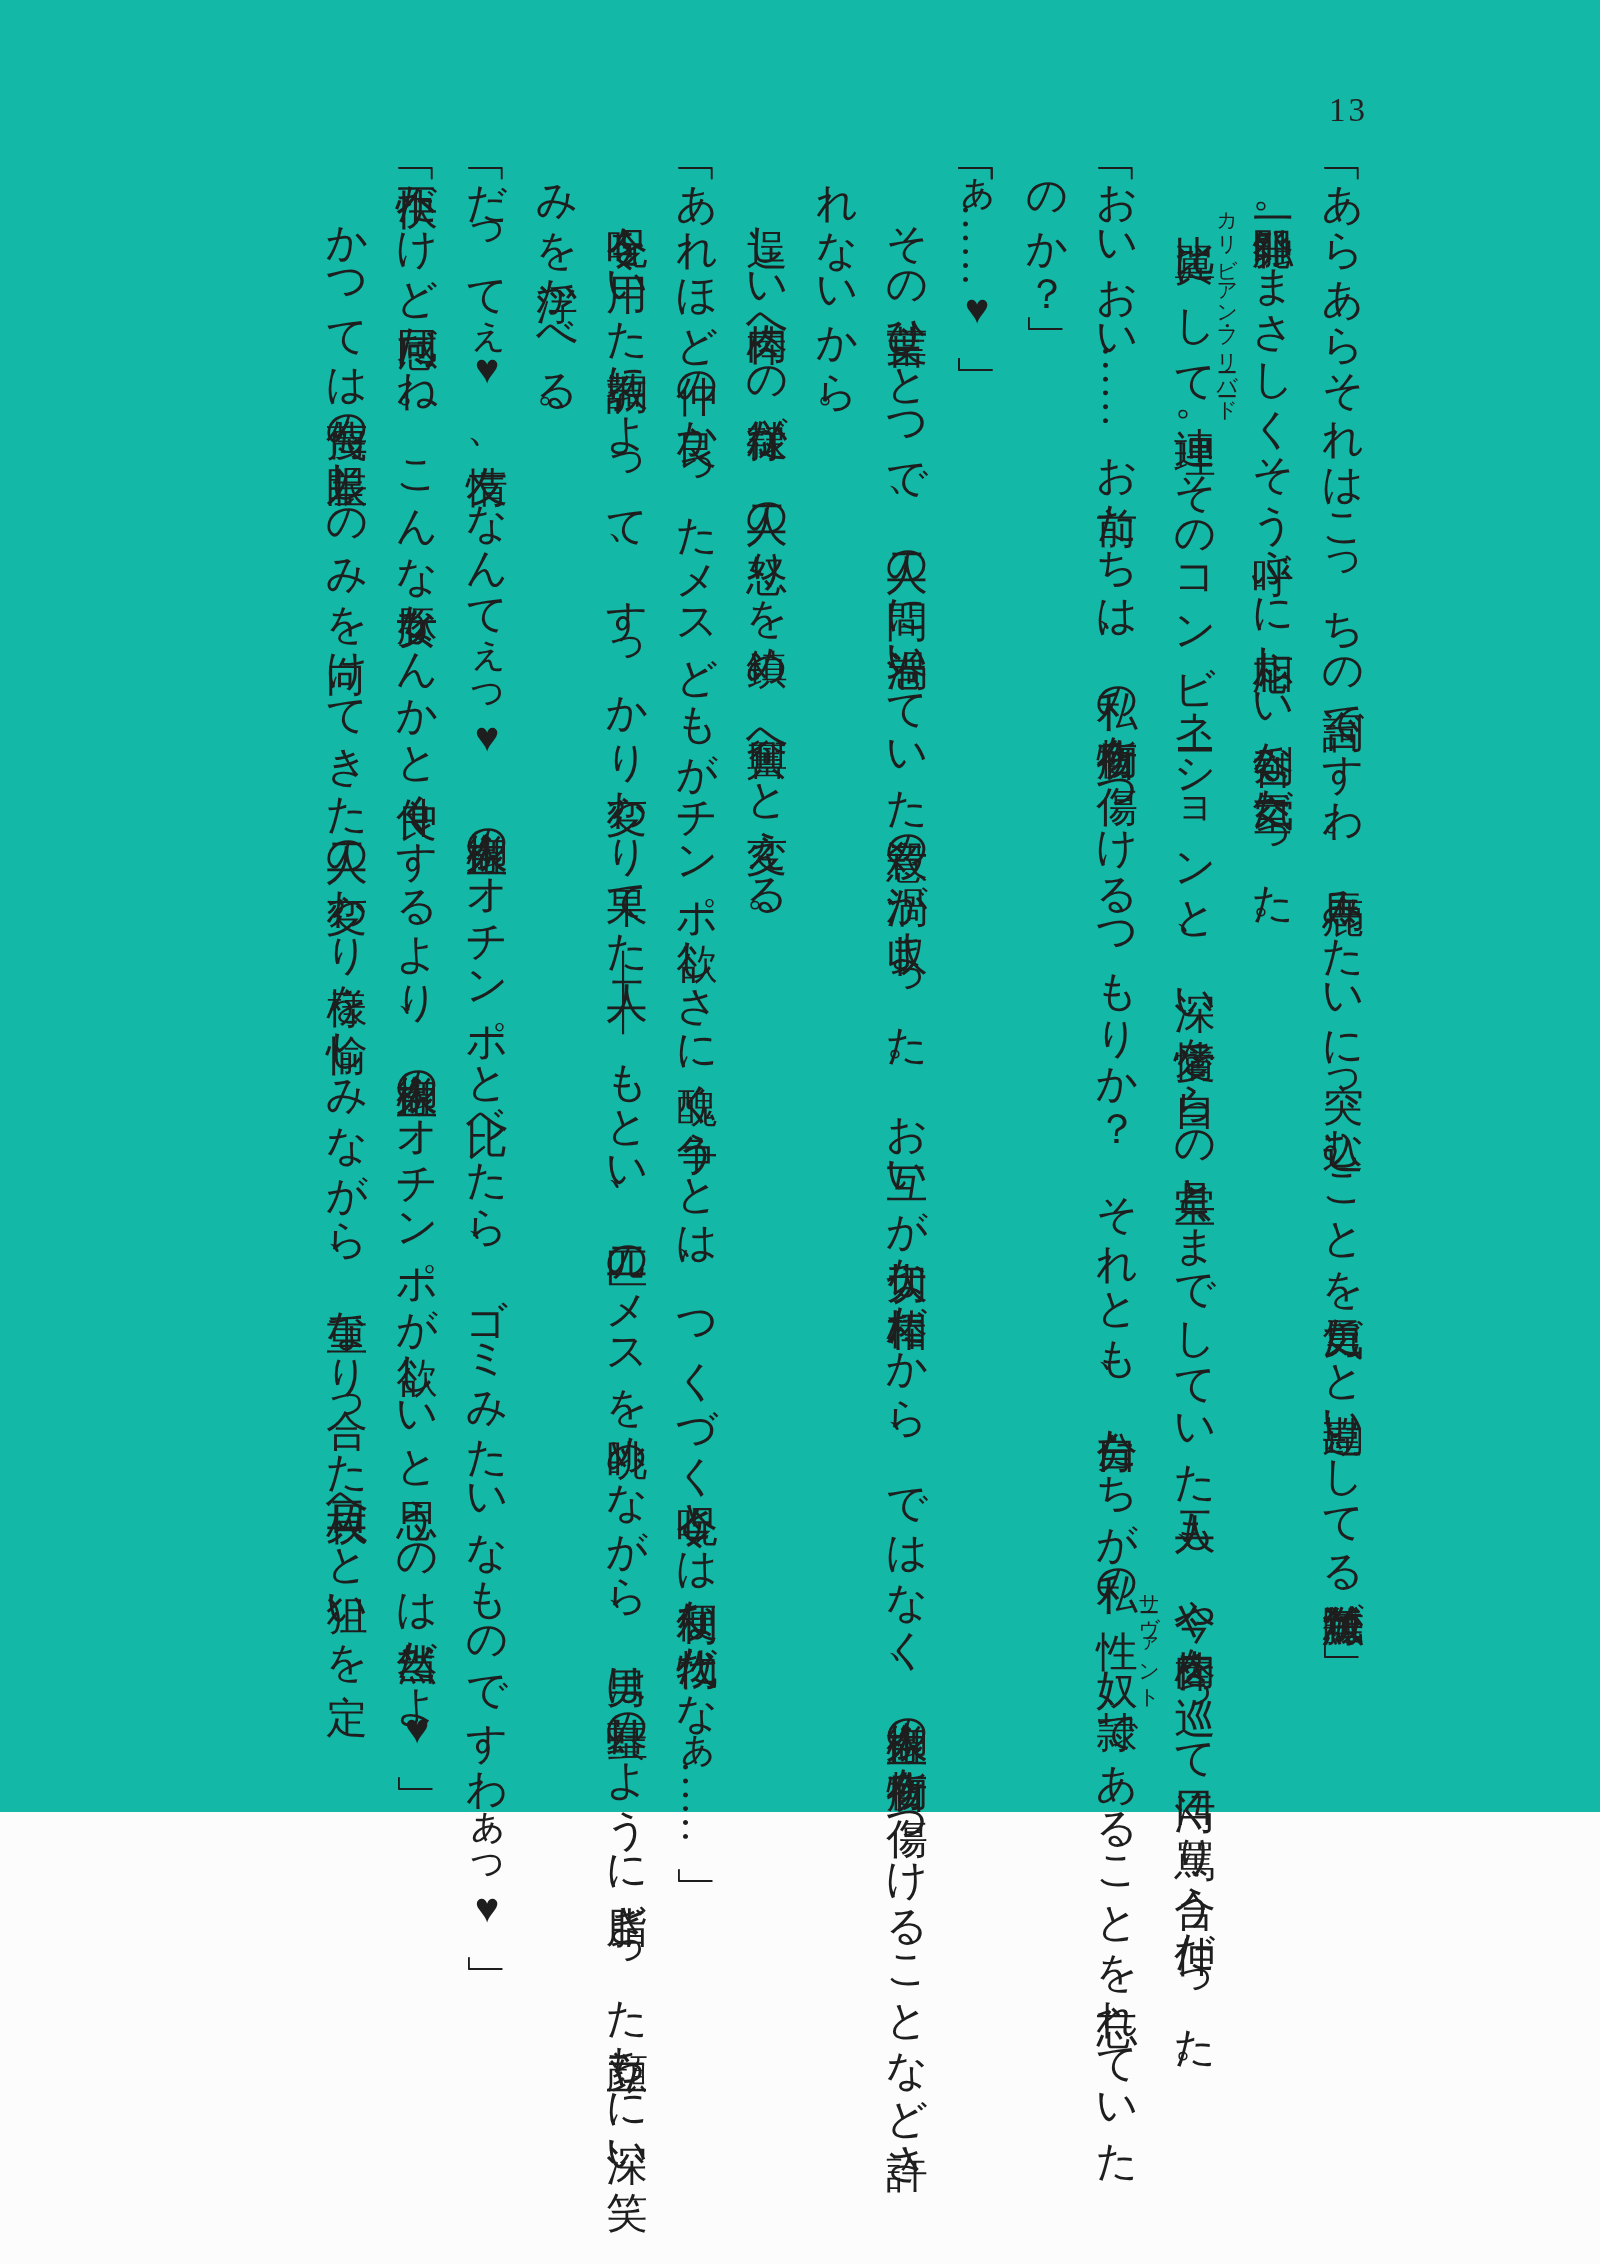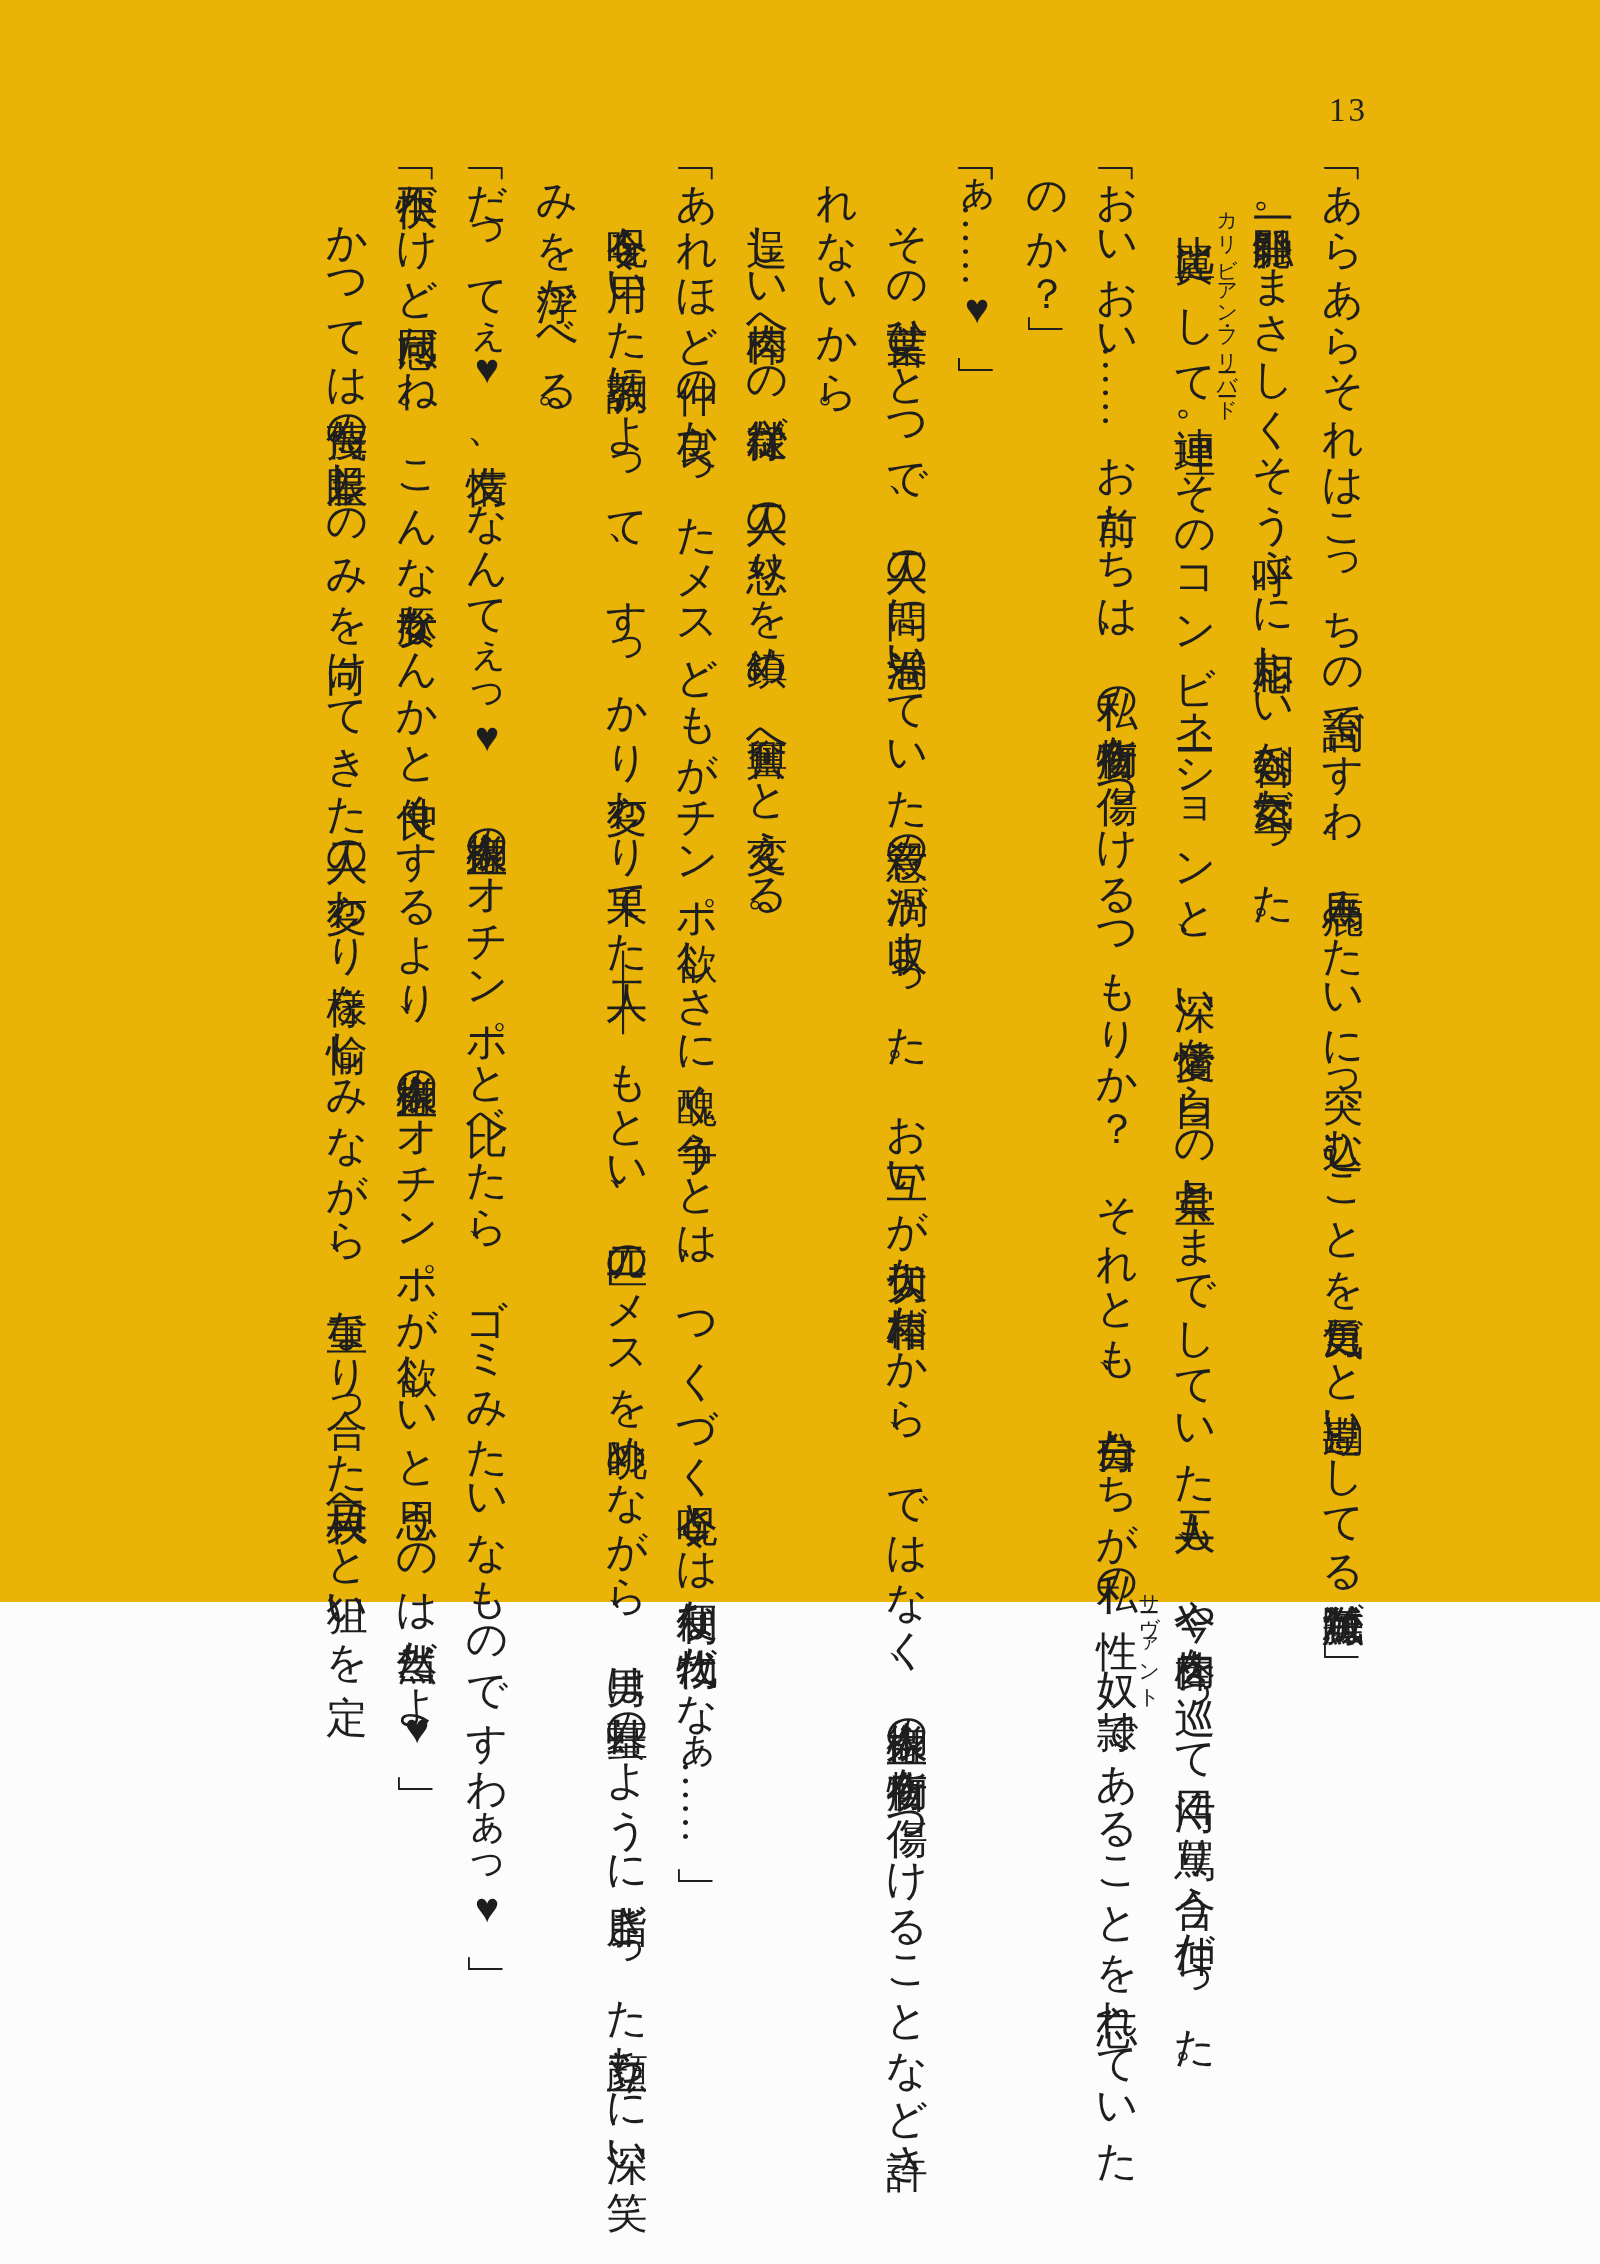--- a/index.html
+++ b/index.html
@@ -6,22 +6,22 @@
     margin: 0;
     padding: 0;
     width: 1600px;
     height: 2264px;
     background: #fcfcfc;
     overflow: hidden;
   }
   .book-page {
     position: relative;
     width: 1600px;
-    height: 1602px;
-    background: #eab308;
+    height: 1812px;
+    background: #14b8a6;
     color: #1e1e1e;
     font-family: "Liberation Serif", "DejaVu Serif", serif;
   }
   .page-number {
     position: absolute;
     top: 92px;
     right: 232px;
     font-size: 33px;
     letter-spacing: 3px;
     color: #222;

